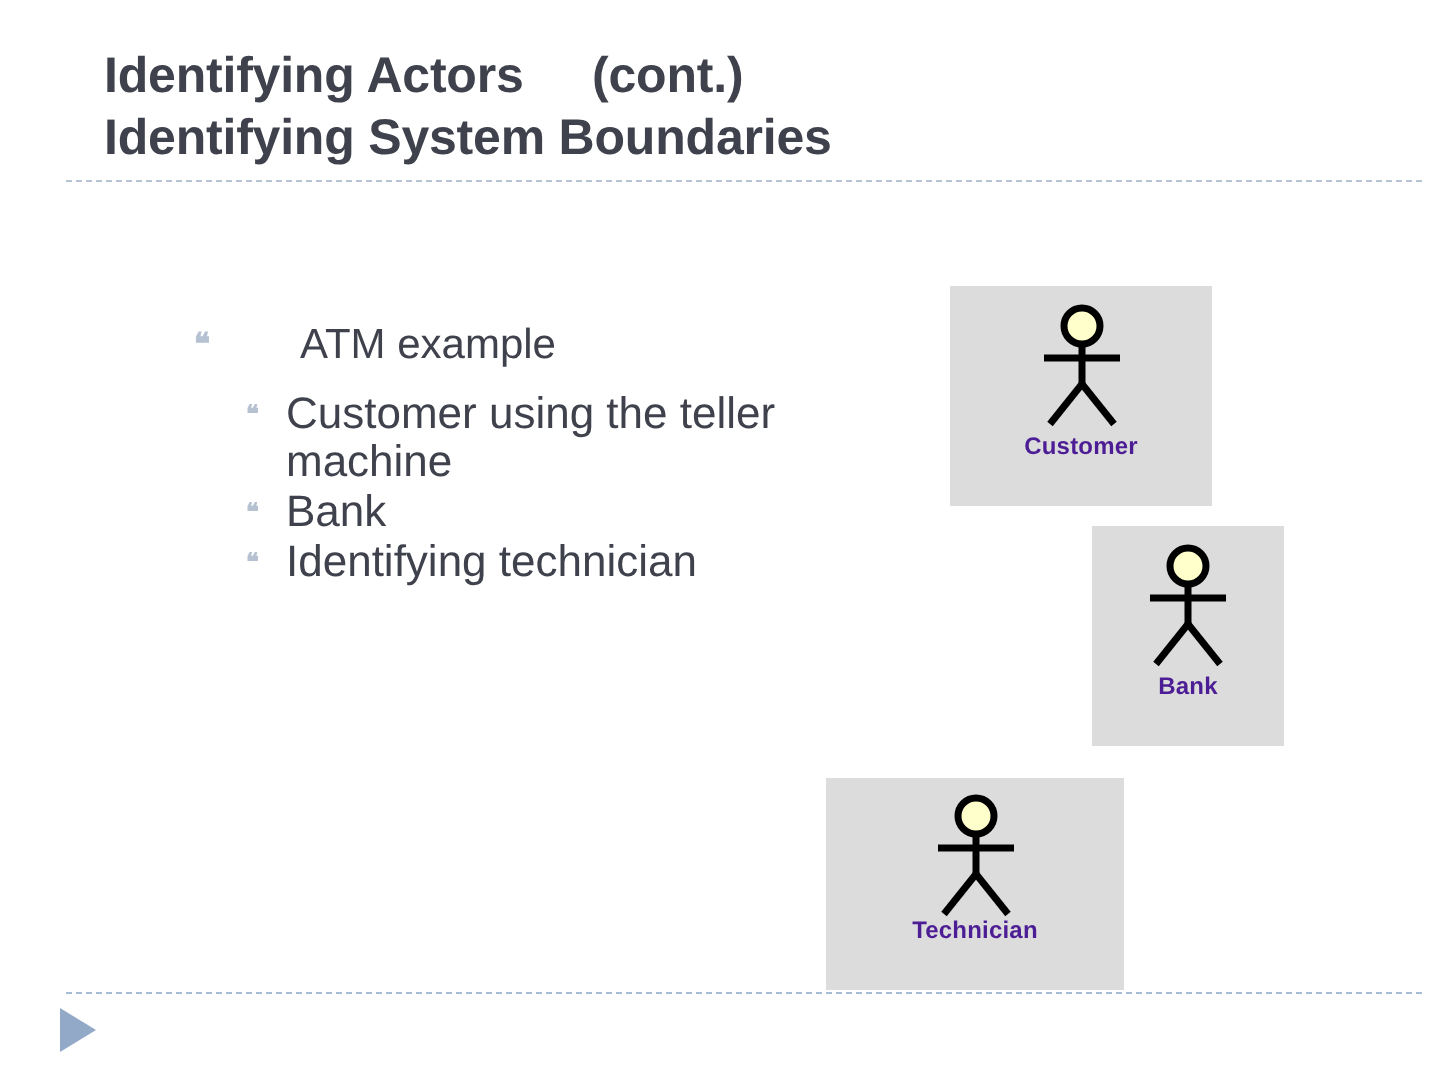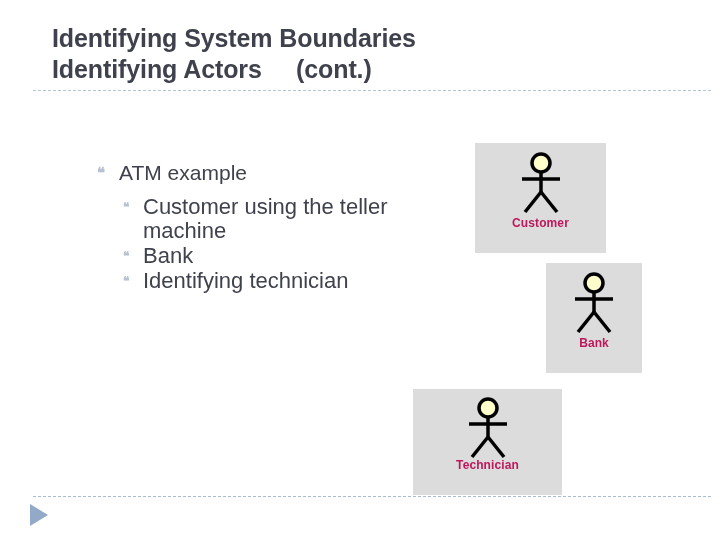--- a/index.html
+++ b/index.html
@@ -78,20 +78,21 @@
   
   .lvl1 { margin-bottom: 9px; }
   .lvl1 .bullet-glyph {
     font-size: 15px;
     line-height: 26px;
     width: 22px;
   }
   .lvl1 .bullet-text {
     font-size: 21px;
     line-height: 26px;
+    margin-left: 31px;
   }
 
   
   .lvl2-wrap { margin-left: 26px; }
   .lvl2 { margin-bottom: 1px; }
   .lvl2 .bullet-glyph {
     font-size: 12px;
     line-height: 24px;
     width: 20px;
   }
@@ -109,21 +110,21 @@
   .actor-figure {
     position: absolute;
     left: 50%;
     transform: translateX(-50%);
   }
   .actor-label {
     position: absolute;
     left: 0;
     right: 0;
     text-align: center;
-    color: #be185d;
+    color: #4c1d95;
     font-family: "Liberation Sans", sans-serif;
     font-weight: bold;
     font-size: 12px;
     letter-spacing: 0.1px;
     white-space: nowrap;
   }
 
   #actor-customer { left: 475px; top: 143px; width: 131px; height: 110px; }
   #actor-customer .actor-figure { top: 9px; }
   #actor-customer .actor-label  { top: 73px; }
@@ -145,22 +146,22 @@
     height: 0;
     border-top: 11px solid transparent;
     border-bottom: 11px solid transparent;
     border-left: 18px solid #92a9c7;
   }
 </style>
 </head>
 <body>
 
 <div class="slide-title">
+  <span class="title-line">Identifying Actors     (cont.)</span>
   <span class="title-line">Identifying System Boundaries</span>
-  <span class="title-line">Identifying Actors     (cont.)</span>
 </div>
 
 <div class="rule rule-top"></div>
 
 <div class="bullets">
 
   <div class="bullet-row lvl1">
     <span class="bullet-glyph">❝</span>
     <span class="bullet-text">ATM example</span>
   </div>

